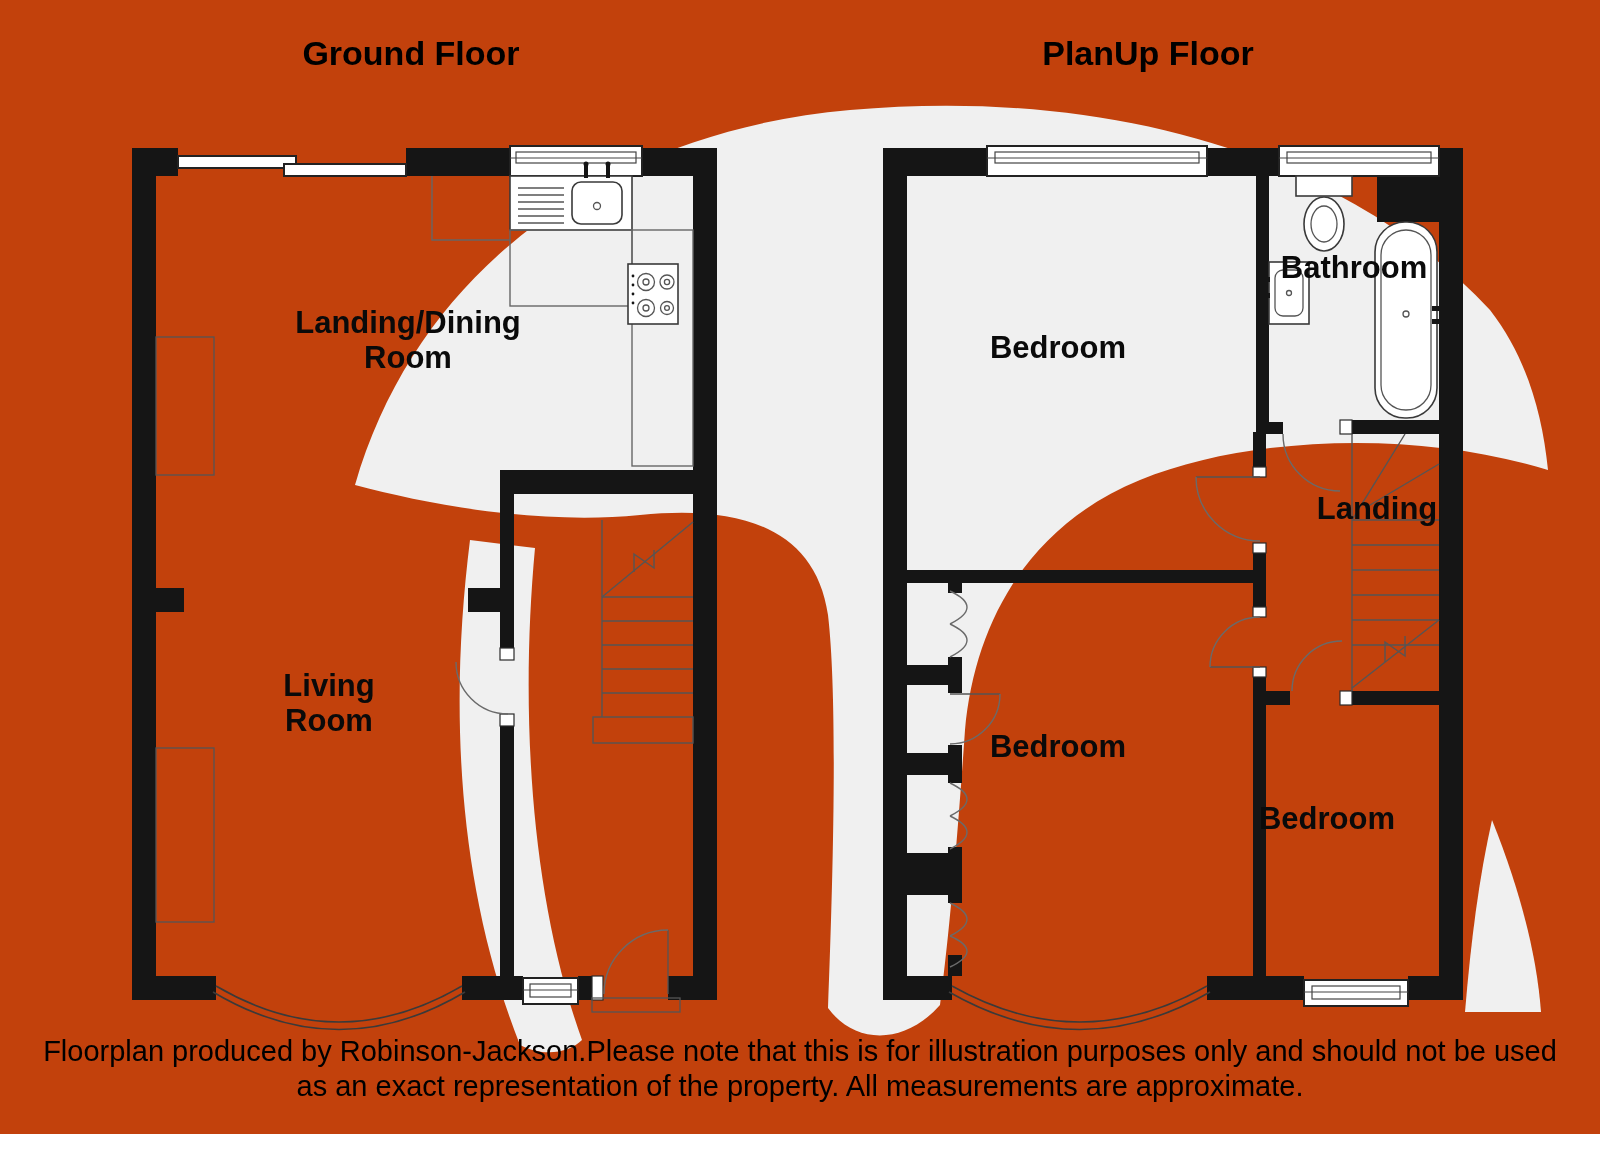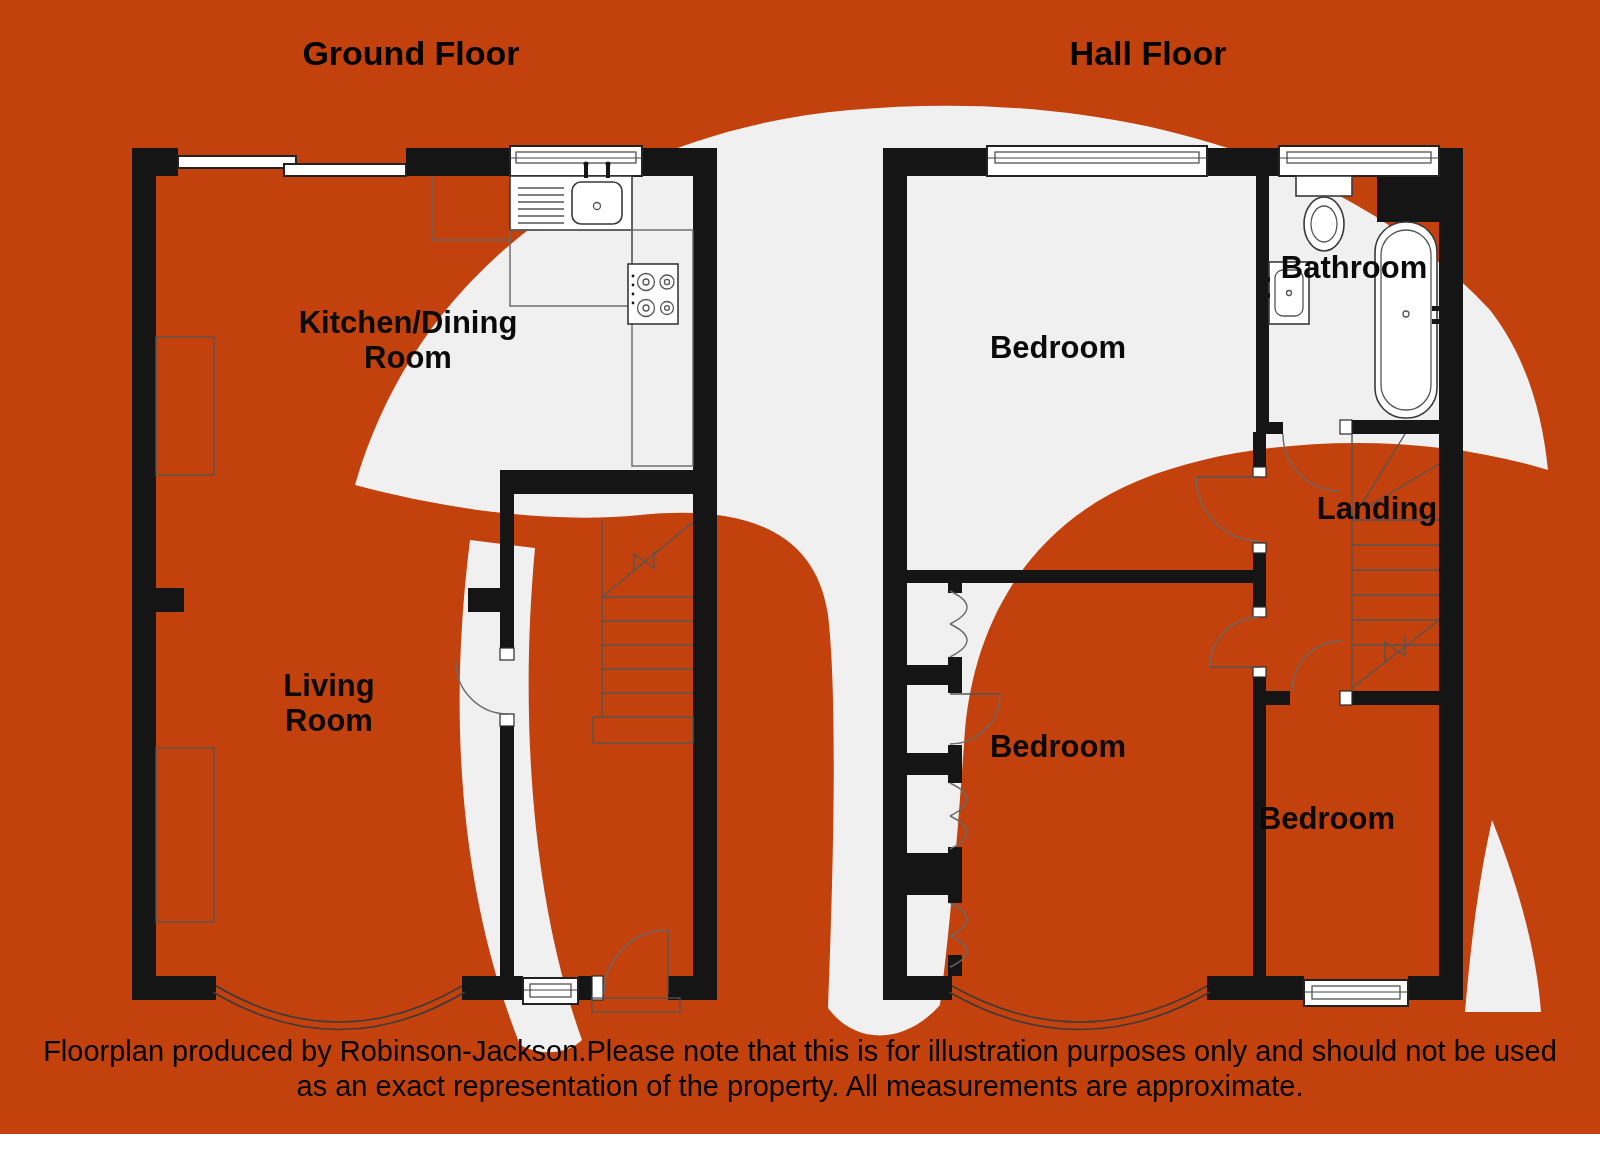--- a/index.html
+++ b/index.html
@@ -296,23 +296,23 @@
         <line class="stair" x1="1352" y1="645" x2="1439" y2="645"></line>
         <line class="stair" x1="1352" y1="520" x2="1405" y2="434"></line>
         <line class="stair" x1="1365" y1="508" x2="1439" y2="464"></line>
         <line class="stair" x1="1352" y1="688" x2="1439" y2="620"></line>
         <path class="stair" d="M1385,662 L1385,642 L1405,656 L1405,636"></path>
       </g>
     </g>
   </svg>
 
   <div class="title" style="left:411px;top:53px;">Ground Floor</div>
-  <div class="title" style="left:1148px;top:53px;">Hall Floor</div>
-
-  <div class="room-label" style="left:408px;top:340px;">Kitchen/Dining
+  <div class="title" style="left:1148px;top:53px;">PlanUp Floor</div>
+
+  <div class="room-label" style="left:408px;top:340px;">Landing/Dining
 Room</div>
   <div class="room-label" style="left:320px;top:703px;margin-left:9px;">Living
 Room</div>
 
   <div class="room-label" style="left:1058px;top:347px;">Bedroom</div>
   <div class="room-label" style="left:1354px;top:267px;">Bathroom</div>
   <div class="room-label" style="left:1350px;top:508px;margin-left:27px;">Landing</div>
   <div class="room-label" style="left:1058px;top:746px;">Bedroom</div>
   <div class="room-label" style="left:1327px;top:818px;">Bedroom</div>
 

